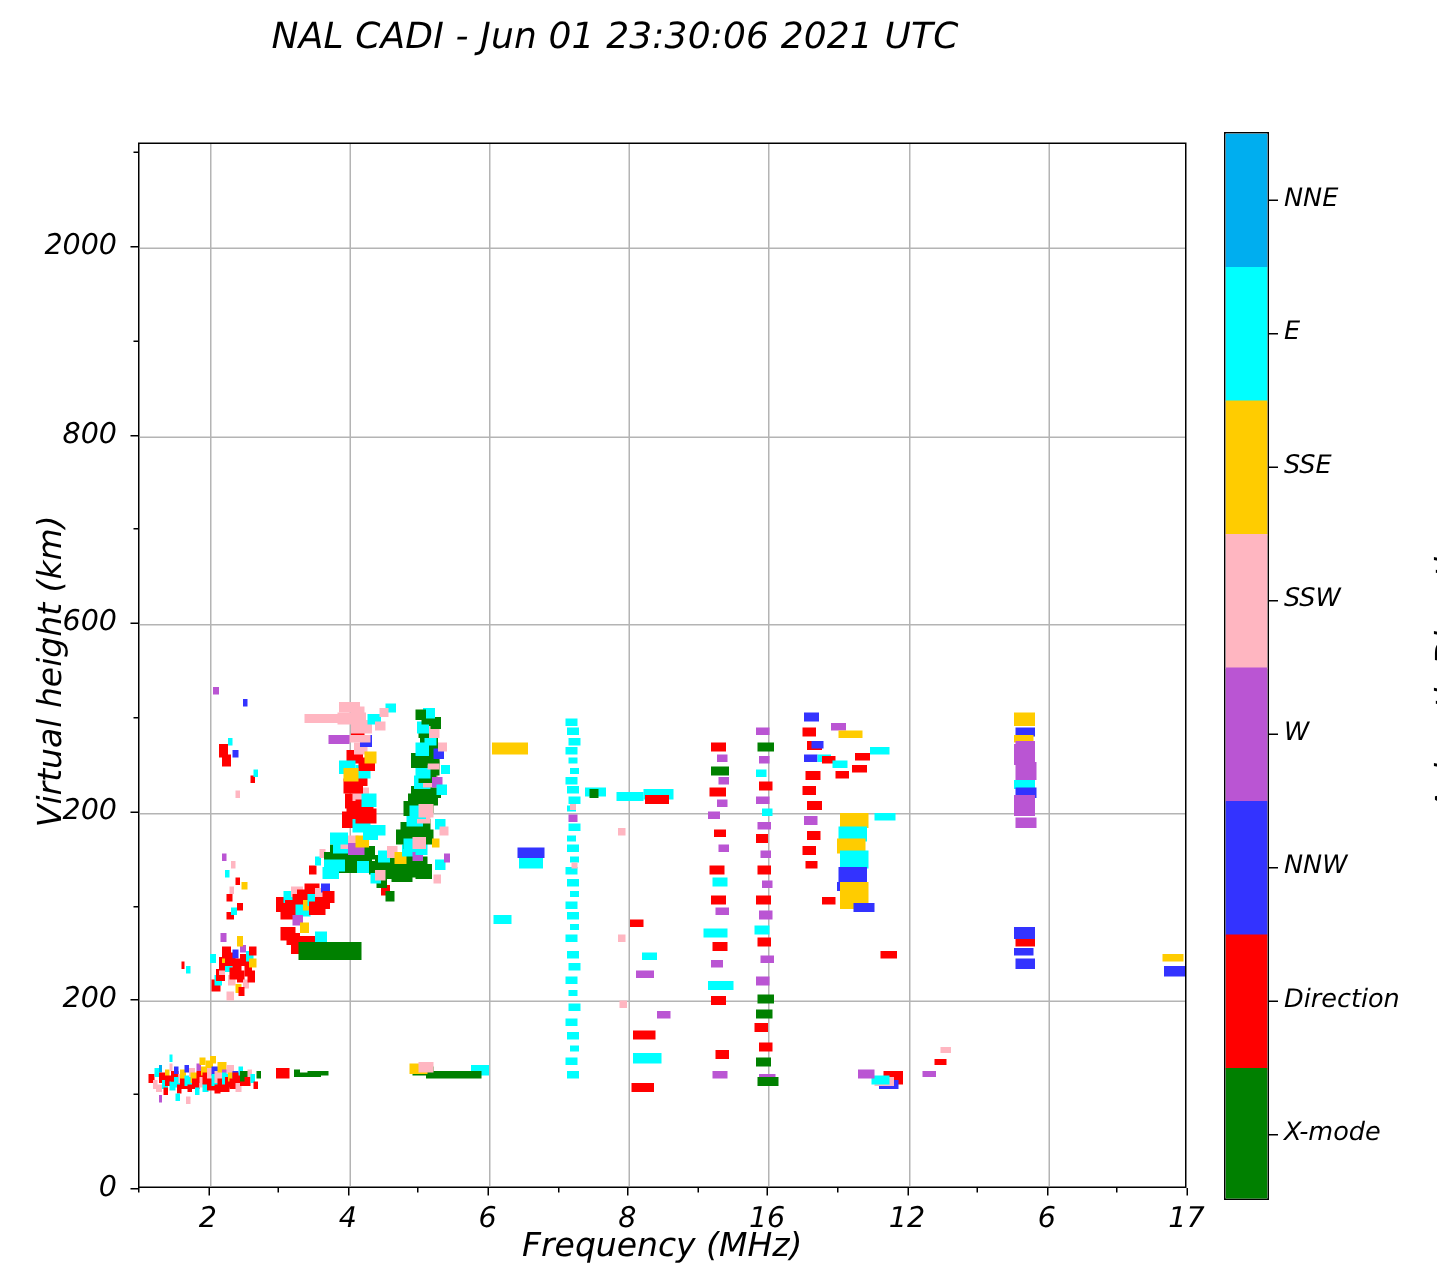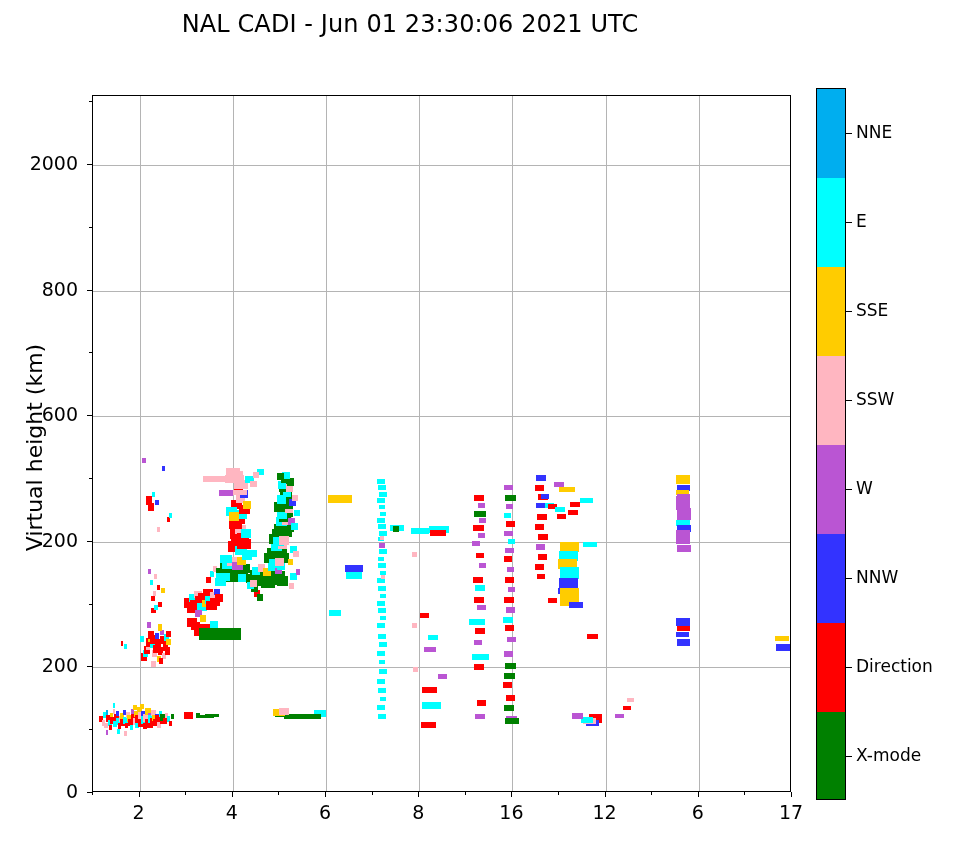--- a/index.html
+++ b/index.html
@@ -1,17 +1,17 @@
 <!DOCTYPE html>
 <html><head>
 <meta charset="utf-8">
 <style>
   html,body{margin:0;padding:0;background:#ffffff;}
   body{width:958px;height:857px;font-family:"DejaVu Sans","Liberation Sans",sans-serif;overflow:hidden;}
-  #root{position:relative;width:808px;height:857px;}
+  #root{position:relative;width:808px;height:857px;font-style:italic;}
 
   
   #title{
     position:absolute;left:0;top:10px;width:820px;text-align:center;
     font-size:24px;color:#000;letter-spacing:0.1px;white-space:nowrap;
   }
 
   
   #plot{
     position:absolute;left:92px;top:95px;width:699px;height:697px;
@@ -496,20 +496,21 @@
         <div class="mk" style="left: 583.432px; top: 536.262px; width: 13.048px; height: 5px; background: rgb(51, 51, 255);"></div>
         <div class="mk" style="left: 584.364px; top: 542.797px; width: 13.048px; height: 7px; background: rgb(51, 51, 255);"></div>
         <div class="mk" style="left: 681.758px; top: 540.03px; width: 13.98px; height: 5px; background: rgb(255, 204, 0);"></div>
         <div class="mk" style="left: 682.69px; top: 547.821px; width: 13.98px; height: 7px; background: rgb(51, 51, 255);"></div>
         <div class="mk" style="left: 522.386px; top: 618.393px; width: 8.388px; height: 4px; background: rgb(186, 85, 211);"></div>
         <div class="mk" style="left: 529.842px; top: 609.602px; width: 8.388px; height: 4px; background: rgb(255, 0, 0);"></div>
         <div class="mk" style="left: 534.036px; top: 602.067px; width: 7.456px; height: 4px; background: rgb(255, 182, 193);"></div>
       </div>
   </div>
 
+  <div id="xtitle">Frequency (MHz)</div>
   <div id="ytitle">Virtual height (km)</div>
 
   <div id="cbar">
       <div class="cseg" style="top: 0px; height: 89.6px; background: rgb(0, 174, 239);"></div>
       <div class="cseg" style="top: 89px; height: 89.6px; background: rgb(0, 255, 255);"></div>
       <div class="cseg" style="top: 178px; height: 89.6px; background: rgb(255, 204, 0);"></div>
       <div class="cseg" style="top: 267px; height: 89.6px; background: rgb(255, 182, 193);"></div>
       <div class="cseg" style="top: 356px; height: 89.6px; background: rgb(186, 85, 211);"></div>
       <div class="cseg" style="top: 445px; height: 89.6px; background: rgb(51, 51, 255);"></div>
       <div class="cseg" style="top: 534px; height: 89.6px; background: rgb(255, 0, 0);"></div>

